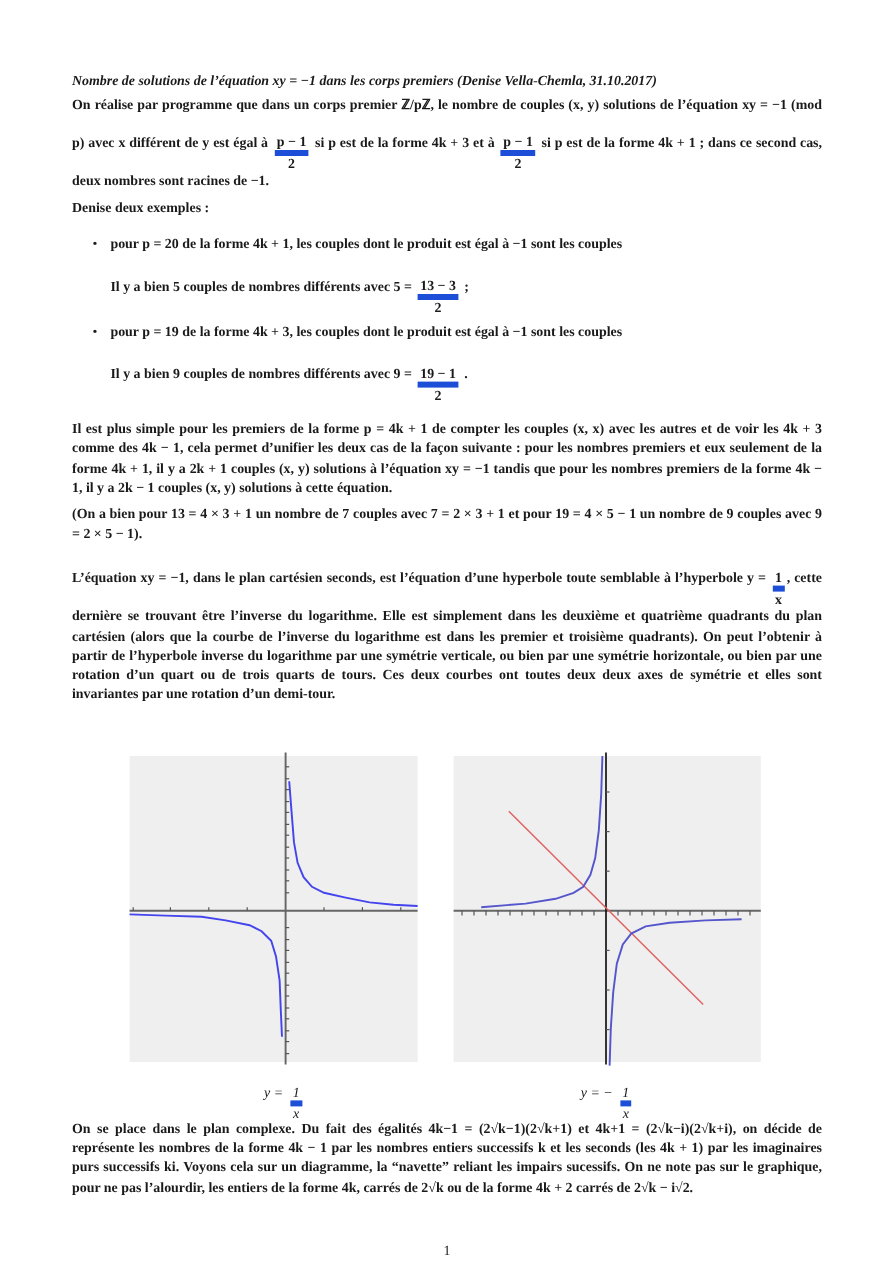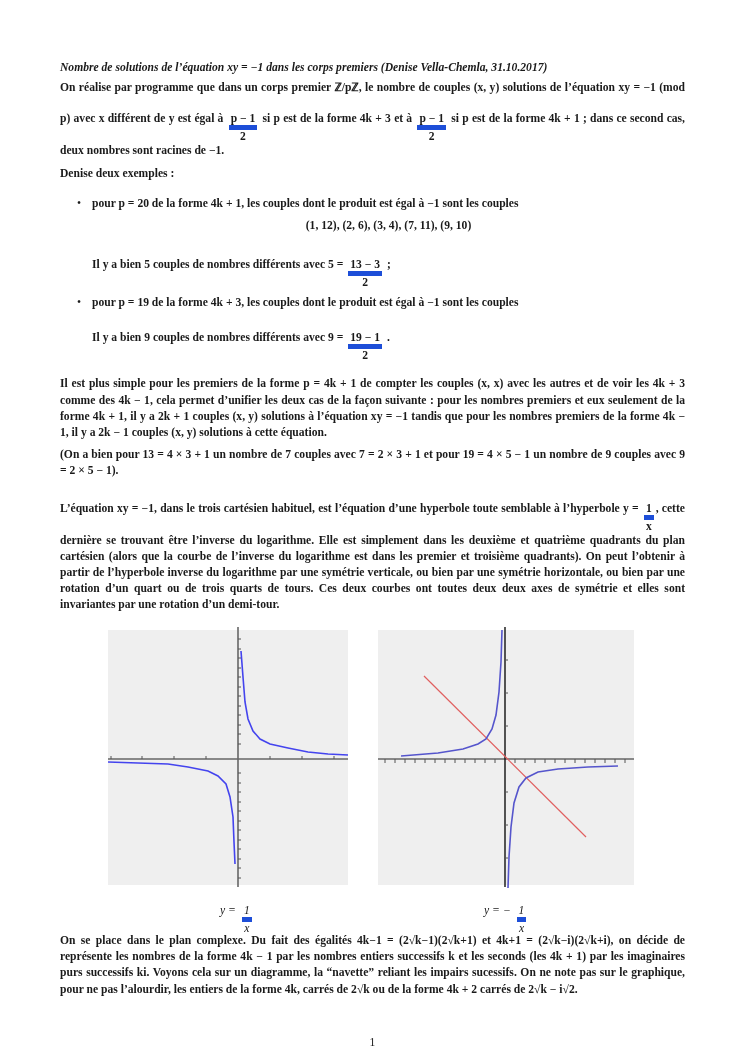--- a/index.html
+++ b/index.html
@@ -37,42 +37,41 @@
     <span class="frac"><span class="num">p − 1</span><span class="den">2</span></span>
     <span>si p est de la forme 4k + 1 ; dans ce second cas, deux nombres sont racines de −1.</span>
   </p>
 
   <p class="para">Denise deux exemples :</p>
 
   <ul class="items">
     <li>
       <span class="bullet">•</span>
       <p>pour p = 20 de la forme 4k + 1, les couples dont le produit est égal à −1 sont les couples</p>
-      <p class="center">(1, 12), (2, 6), (3, 4), (7, 11), (9, 10)</p>
       <p class="sub">
         <span>Il y a bien 5 couples de nombres différents avec 5 =</span>
         <span class="frac"><span class="num">13 − 3</span><span class="den">2</span></span>
         <span>;</span>
       </p>
     </li>
     <li style="margin-top:6px;">
       <span class="bullet">•</span>
       <p>pour p = 19 de la forme 4k + 3, les couples dont le produit est égal à −1 sont les couples</p>
       <p class="sub">
         <span>Il y a bien 9 couples de nombres différents avec 9 =</span>
         <span class="frac"><span class="num">19 − 1</span><span class="den">2</span></span>
         <span>.</span>
       </p>
     </li>
   </ul>
 
   <p class="section">Il est plus simple pour les premiers de la forme p = 4k + 1 de compter les couples (x, x) avec les autres et de voir les 4k + 3 comme des 4k − 1, cela permet d’unifier les deux cas de la façon suivante : pour les nombres premiers et eux seulement de la forme 4k + 1, il y a 2k + 1 couples (x, y) solutions à l’équation xy = −1 tandis que pour les nombres premiers de la forme 4k − 1, il y a 2k − 1 couples (x, y) solutions à cette équation.</p>
   <p class="para">(On a bien pour 13 = 4 × 3 + 1 un nombre de 7 couples avec 7 = 2 × 3 + 1 et pour 19 = 4 × 5 − 1 un nombre de 9 couples avec 9 = 2 × 5 − 1).</p>
   <p class="para">
-    <span>L’équation xy = −1, dans le trois cartésien habituel, est l’équation d’une hyperbole toute semblable à l’hyperbole y =</span>
+    <span>L’équation xy = −1, dans le plan cartésien seconds, est l’équation d’une hyperbole toute semblable à l’hyperbole y =</span>
     <span class="frac"><span class="num">1</span><span class="den">x</span></span><span>, cette dernière se trouvant être l’inverse du logarithme. Elle est simplement dans les deuxième et quatrième quadrants du plan cartésien (alors que la courbe de l’inverse du logarithme est dans les premier et troisième quadrants). On peut l’obtenir à partir de l’hyperbole inverse du logarithme par une symétrie verticale, ou bien par une symétrie horizontale, ou bien par une rotation d’un quart ou de trois quarts de tours. Ces deux courbes ont toutes deux deux axes de symétrie et elles sont invariantes par une rotation d’un demi-tour.</span>
   </p>
 </div>
 
 <div class="plots">
 
   <div class="plot" style="left:108px; width:240px;">
     <svg width="240" height="260" viewBox="0 0 240 260">
       <line x1="0" y1="132" x2="240" y2="132" stroke="#666" stroke-width="1.6"></line>
       <line x1="130" y1="0" x2="130" y2="260" stroke="#666" stroke-width="1.6"></line>

